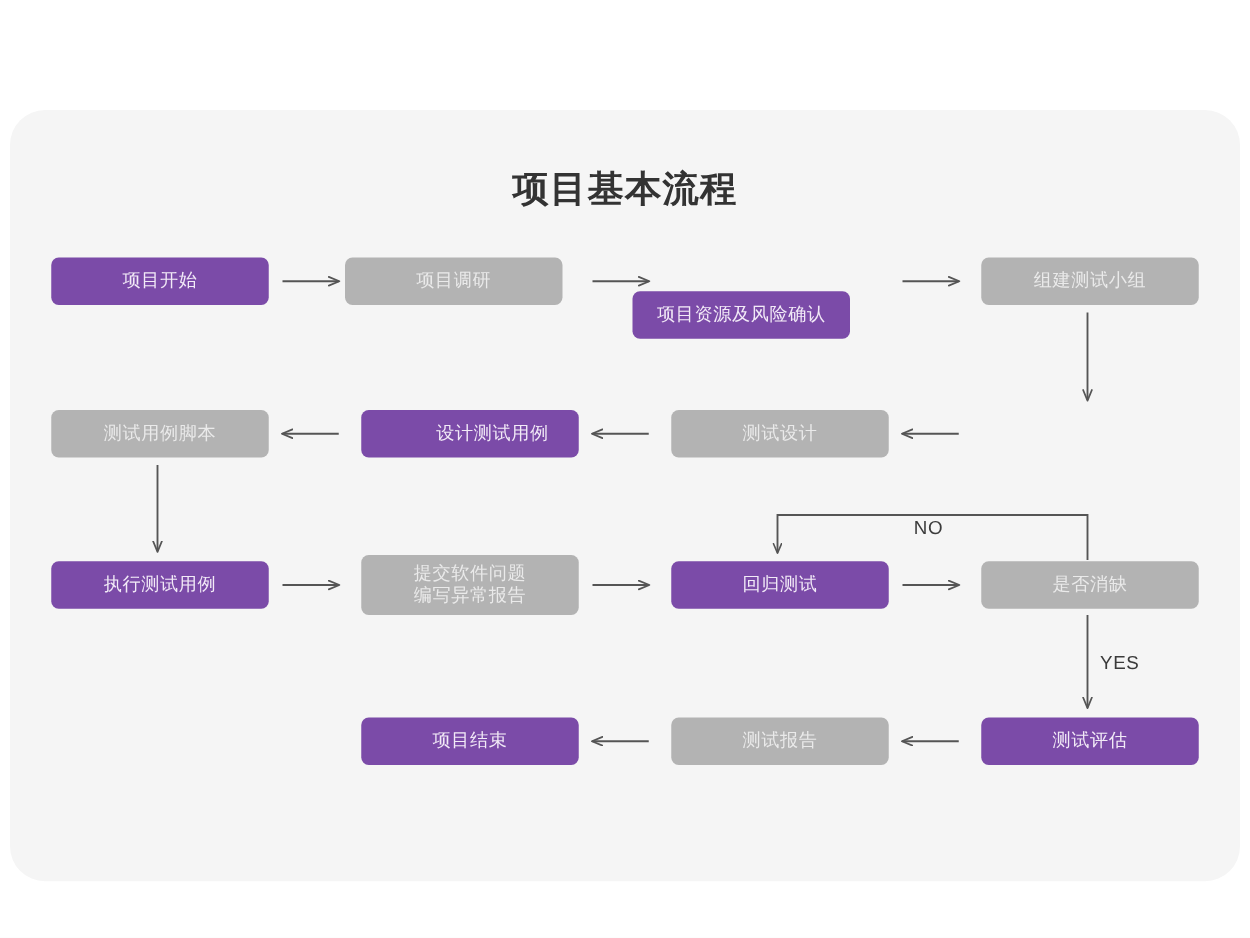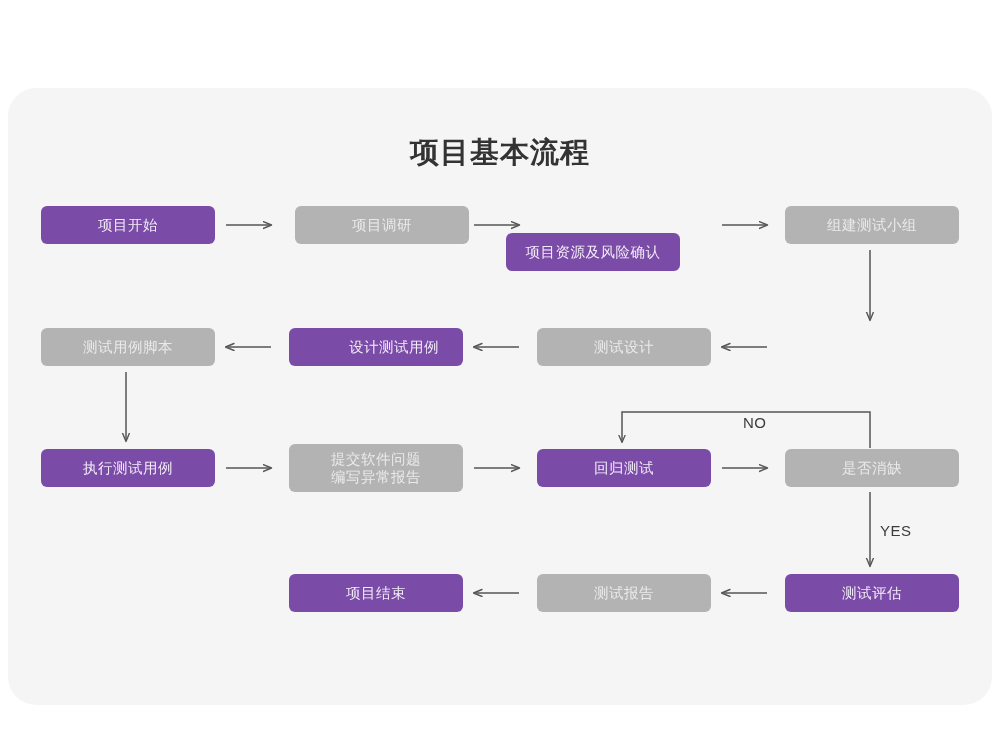--- a/index.html
+++ b/index.html
@@ -122,27 +122,27 @@
 
       <path d="M870,448 L870,412 L622,412 L622,442" marker-end="url(#ahs)"></path>
 
       <line x1="870" y1="492" x2="870" y2="566" marker-end="url(#ah)"></line>
 
       <line x1="767" y1="593" x2="722" y2="593" marker-end="url(#ah)"></line>
       <line x1="519" y1="593" x2="474" y2="593" marker-end="url(#ah)"></line>
     </g>
   </svg>
 
-  <div class="edge-label" style="left:731px; top:414px;margin-left:12px;">NO</div>
+  <div class="edge-label" style="left:731px; top:414px;">NO</div>
   <div class="edge-label" style="left:880px; top:522px;">YES</div>
 
   <div class="node purple" style="left:41px;  top:206px;">
     <span>项目开始</span>
   </div>
-  <div class="node gray" style="left:295px; top:206px;">
+  <div class="node gray" style="left:276px; top:206px;">
     <span>项目调研</span>
   </div>
   <div class="node purple" style="left:506px; top:206px;margin-top:27px;">
     <span>项目资源及风险确认</span>
   </div>
   <div class="node gray" style="left:785px; top:206px;">
     <span>组建测试小组</span>
   </div>
 
   <div class="node gray" style="left:41px;  top:328px;">

